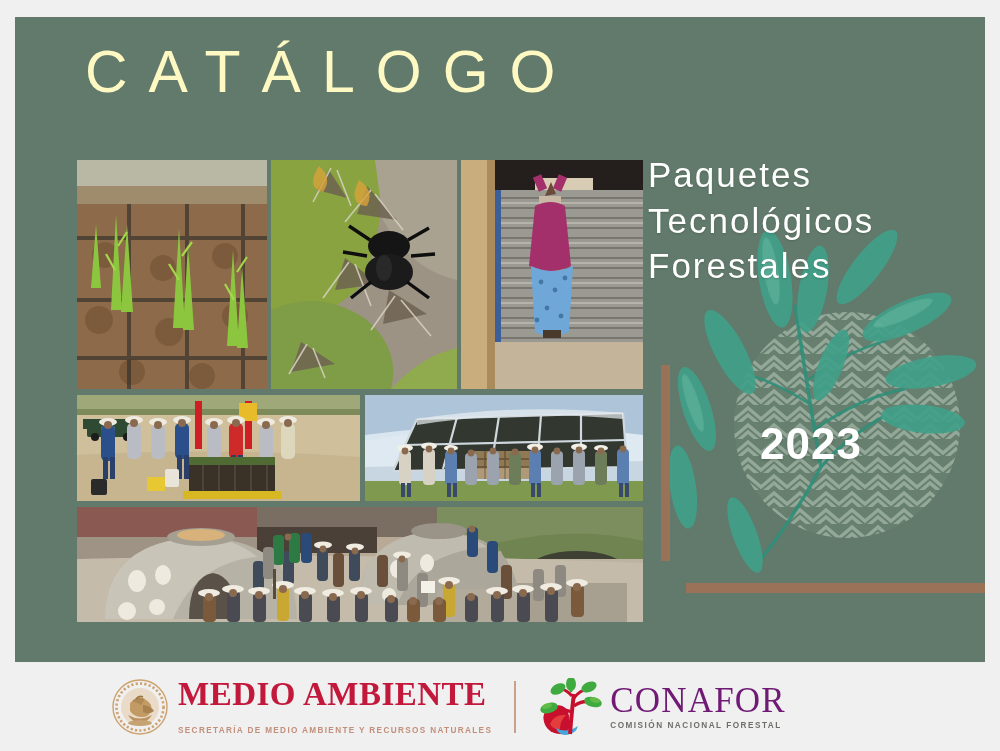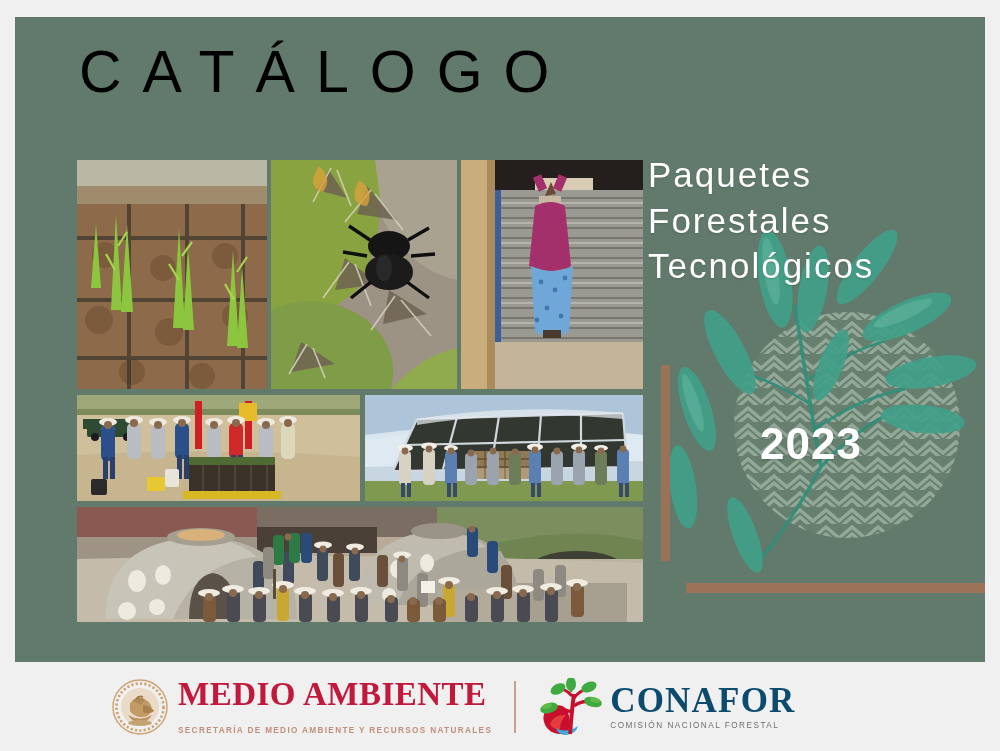--- a/index.html
+++ b/index.html
@@ -22,25 +22,25 @@
     top: 17px;
     width: 970px;
     height: 645px;
     background: #627a6b;
     overflow: hidden;
   }
 
   
   #catalog-title {
     position: absolute;
-    left: 64px;
+    left: 70px;
     top: 26px;
     font-size: 59px;
     font-weight: 300;
-    color: #000000;
+    color: #fef9c3;
     letter-spacing: 21px;
     line-height: 1;
     white-space: nowrap;
   }
 
   
   #subtitle-block {
     position: absolute;
     left: 633px;
     top: 135px;
@@ -162,28 +162,28 @@
     background: #c9a08a;
     margin: 0 22px;
     flex: 0 0 auto;
   }
   #conafor-logo { display: flex; align-items: center; }
   #conafor-mark { width: 66px; height: 58px; flex: 0 0 auto; }
   #conafor-text { margin-left: 6px; }
   #conafor-title {
     font-family: "Liberation Serif", serif;
     font-size: 35px;
-    font-weight: bold;
-    color: #0c4a6e;
+    font-weight: normal;
+    color: #701a75;
     letter-spacing: 1.2px;
     line-height: 1;
   }
   #conafor-sub {
     font-size: 8.2px;
-    font-weight: normal;
+    font-weight: bold;
     color: #6e6f6a;
     letter-spacing: 1.5px;
     margin-top: 4px;
     line-height: 1;
   }
 </style>
 </head>
 <body>
 
 <div id="cover-panel">
@@ -234,22 +234,22 @@
           <ellipse cx="136" cy="104" rx="7" ry="34" transform="rotate(-9 136 104)"></ellipse>
           <ellipse cx="268" cy="146" rx="7" ry="32" transform="rotate(66 268 146)"></ellipse>
           <ellipse cx="58" cy="236" rx="6" ry="30" transform="rotate(-18 58 236)"></ellipse>
         </g>
       </g>
     </svg>
   </div>
 
   <div id="subtitle-block">
     <div class="subtitle-line">Paquetes</div>
+    <div class="subtitle-line">Tecnológicos</div>
     <div class="subtitle-line">Forestales</div>
-    <div class="subtitle-line">Tecnológicos</div>
   </div>
 
   <div id="rule-vertical"></div>
   <div id="rule-horizontal"></div>
 
   <div id="year-label">2023</div>
 
   <div id="photo-collage">
 
     <div class="collage-row" style="top:0;height:229px;">

